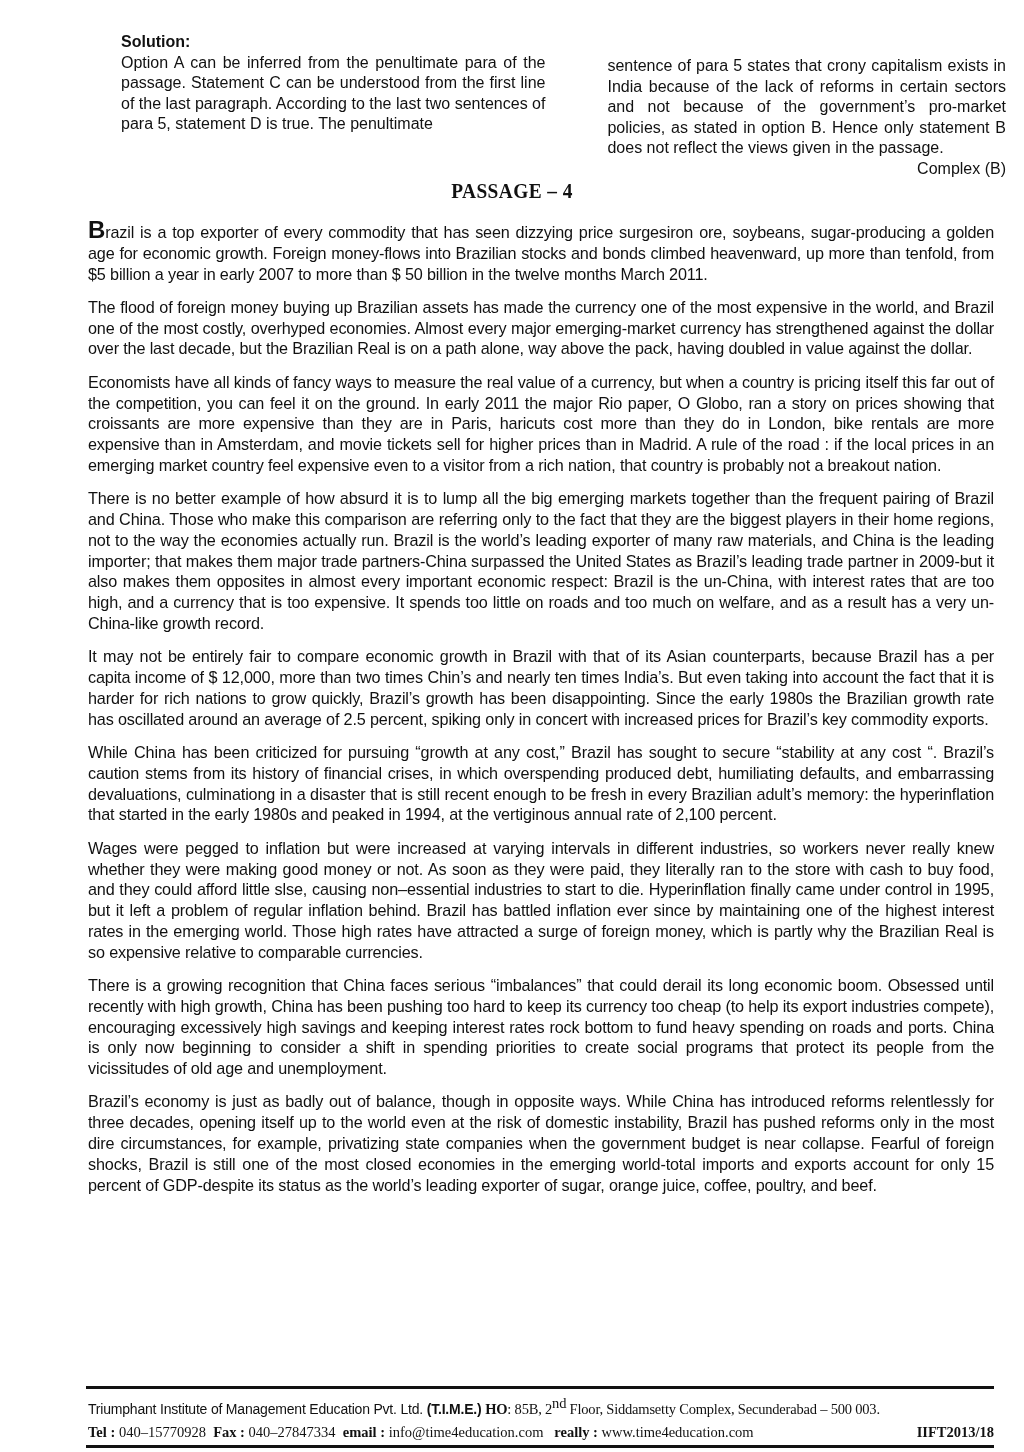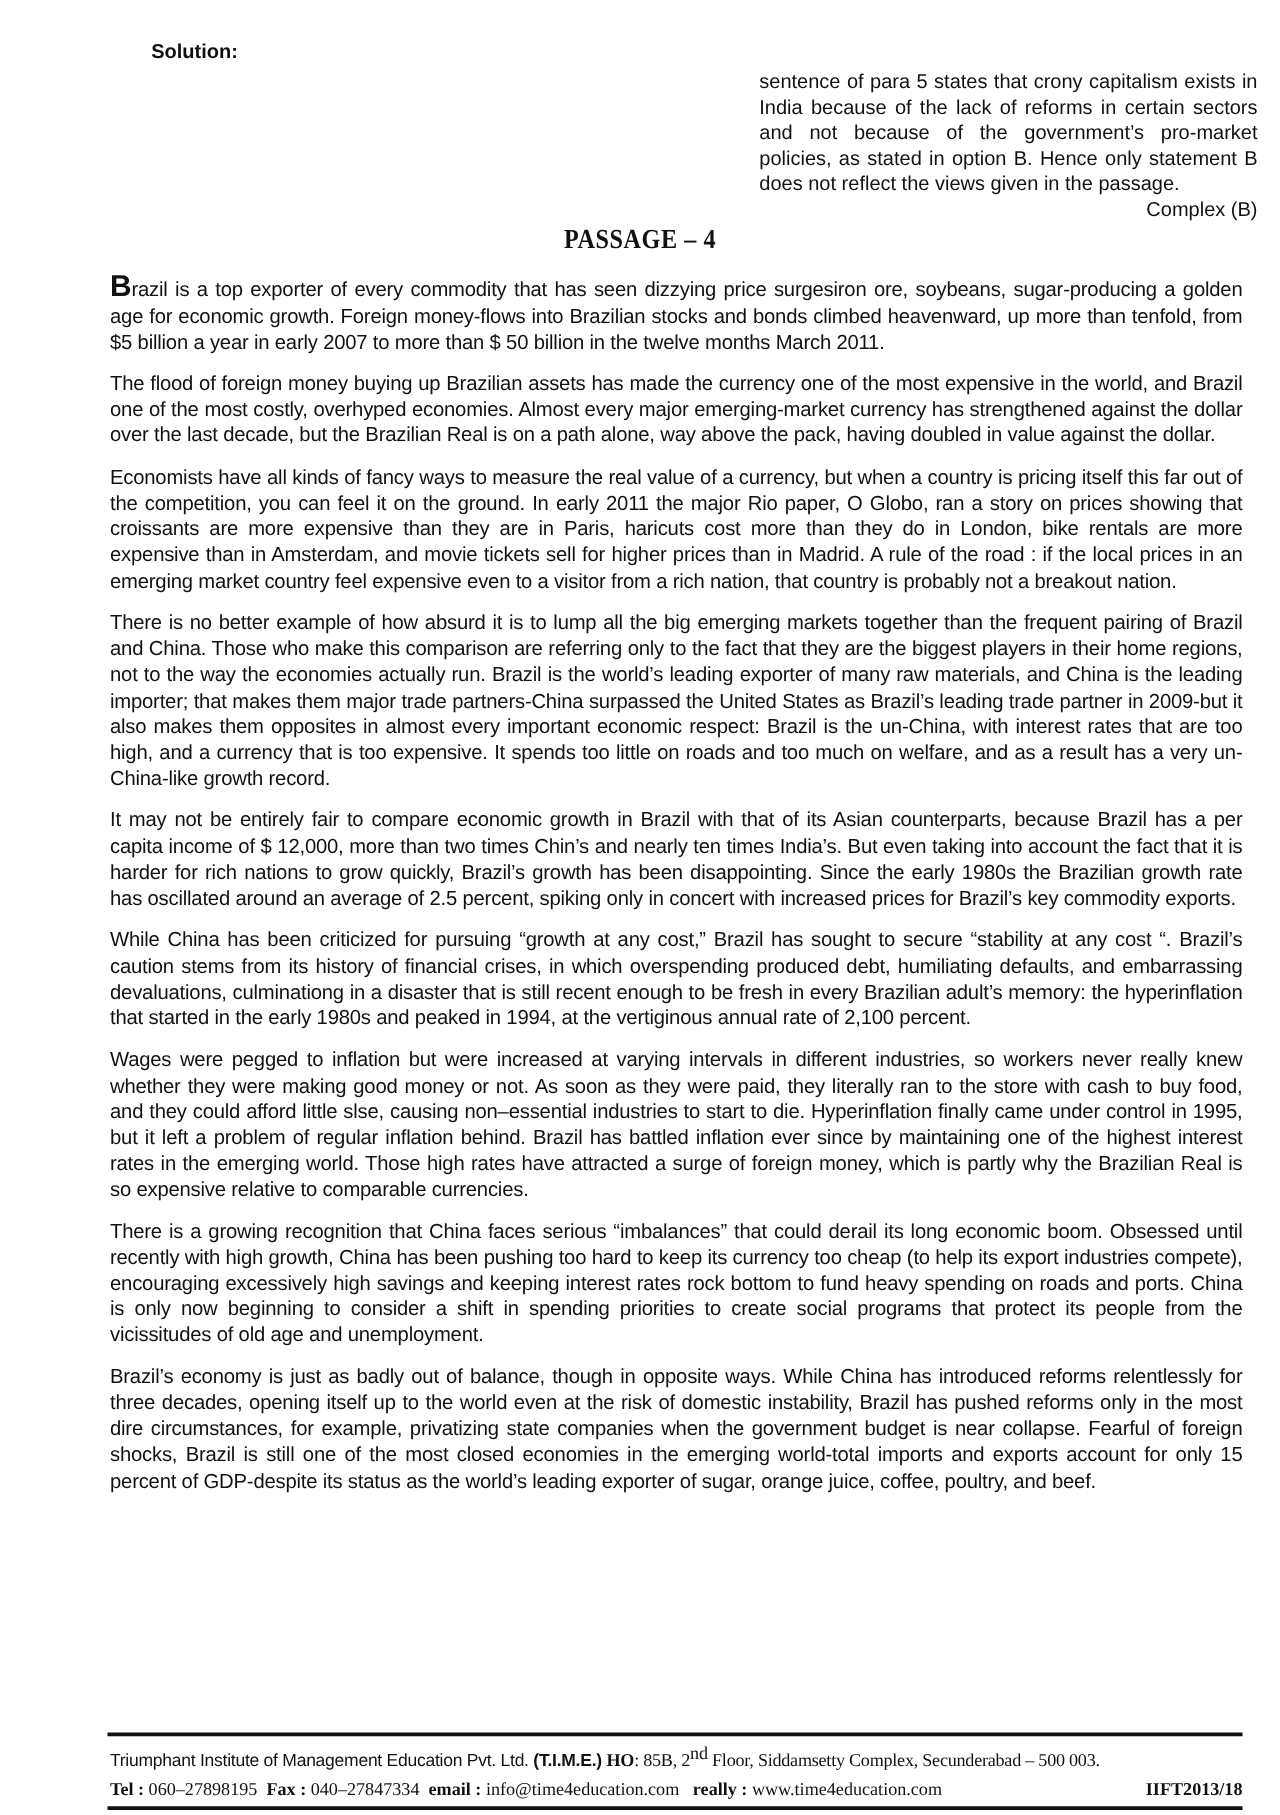--- a/index.html
+++ b/index.html
@@ -31,20 +31,21 @@
   .foot2 .b { font-weight: bold; }
   .foot2 .spacer { flex: 1; }
   sup { font-size: 9px; }
 </style>
 </head>
 <body>
 
 <div class="solution sans">
   <div class="sol-col left">
     <span class="sol-title">Solution:</span>
+    <span>Option A can be inferred from the penultimate para of the passage. Statement C can be understood from the first line of the last paragraph. According to the last two sentences of para 5, statement D is true. The penultimate</span>
   </div>
   <div class="sol-col right">
     <span>sentence of para 5 states that crony capitalism exists in India because of the lack of reforms in certain sectors and not because of the government’s pro-market policies, as stated in option B. Hence only statement B does not reflect the views given in the passage.</span>
     <span class="choice">Complex (B)</span>
   </div>
 </div>
 
 <div class="passage-title">PASSAGE – 4</div>
 
 <div class="passage">
@@ -60,21 +61,21 @@
 </div>
 
 <div class="footer">
   <div class="rule"></div>
   <div class="foot1">
     <span>Triumphant Institute of Management Education Pvt. Ltd.</span>
     <span class="b">(T.I.M.E.)</span>
     <span class="serif b">HO</span><span class="serif">: 85B, 2</span><sup class="serif">nd</sup><span class="serif"> Floor, Siddamsetty Complex, Secunderabad – 500 003.</span>
   </div>
   <div class="foot2">
-    <span class="b">Tel :</span>&nbsp;<span>060–27898195</span>&nbsp;&nbsp;
+    <span class="b">Tel :</span>&nbsp;<span>040–15770928</span>&nbsp;&nbsp;
     <span class="b">Fax :</span>&nbsp;<span>040–27847334</span>&nbsp;&nbsp;
     <span class="b">email :</span>&nbsp;<span>info@time4education.com</span>&nbsp;&nbsp;&nbsp;
     <span class="b">really :</span>&nbsp;<span>www.time4education.com</span>
     <span class="spacer"></span>
     <span class="b">IIFT2013/18</span>
   </div>
   <div class="rule"></div>
 </div>
 
 </body></html>

